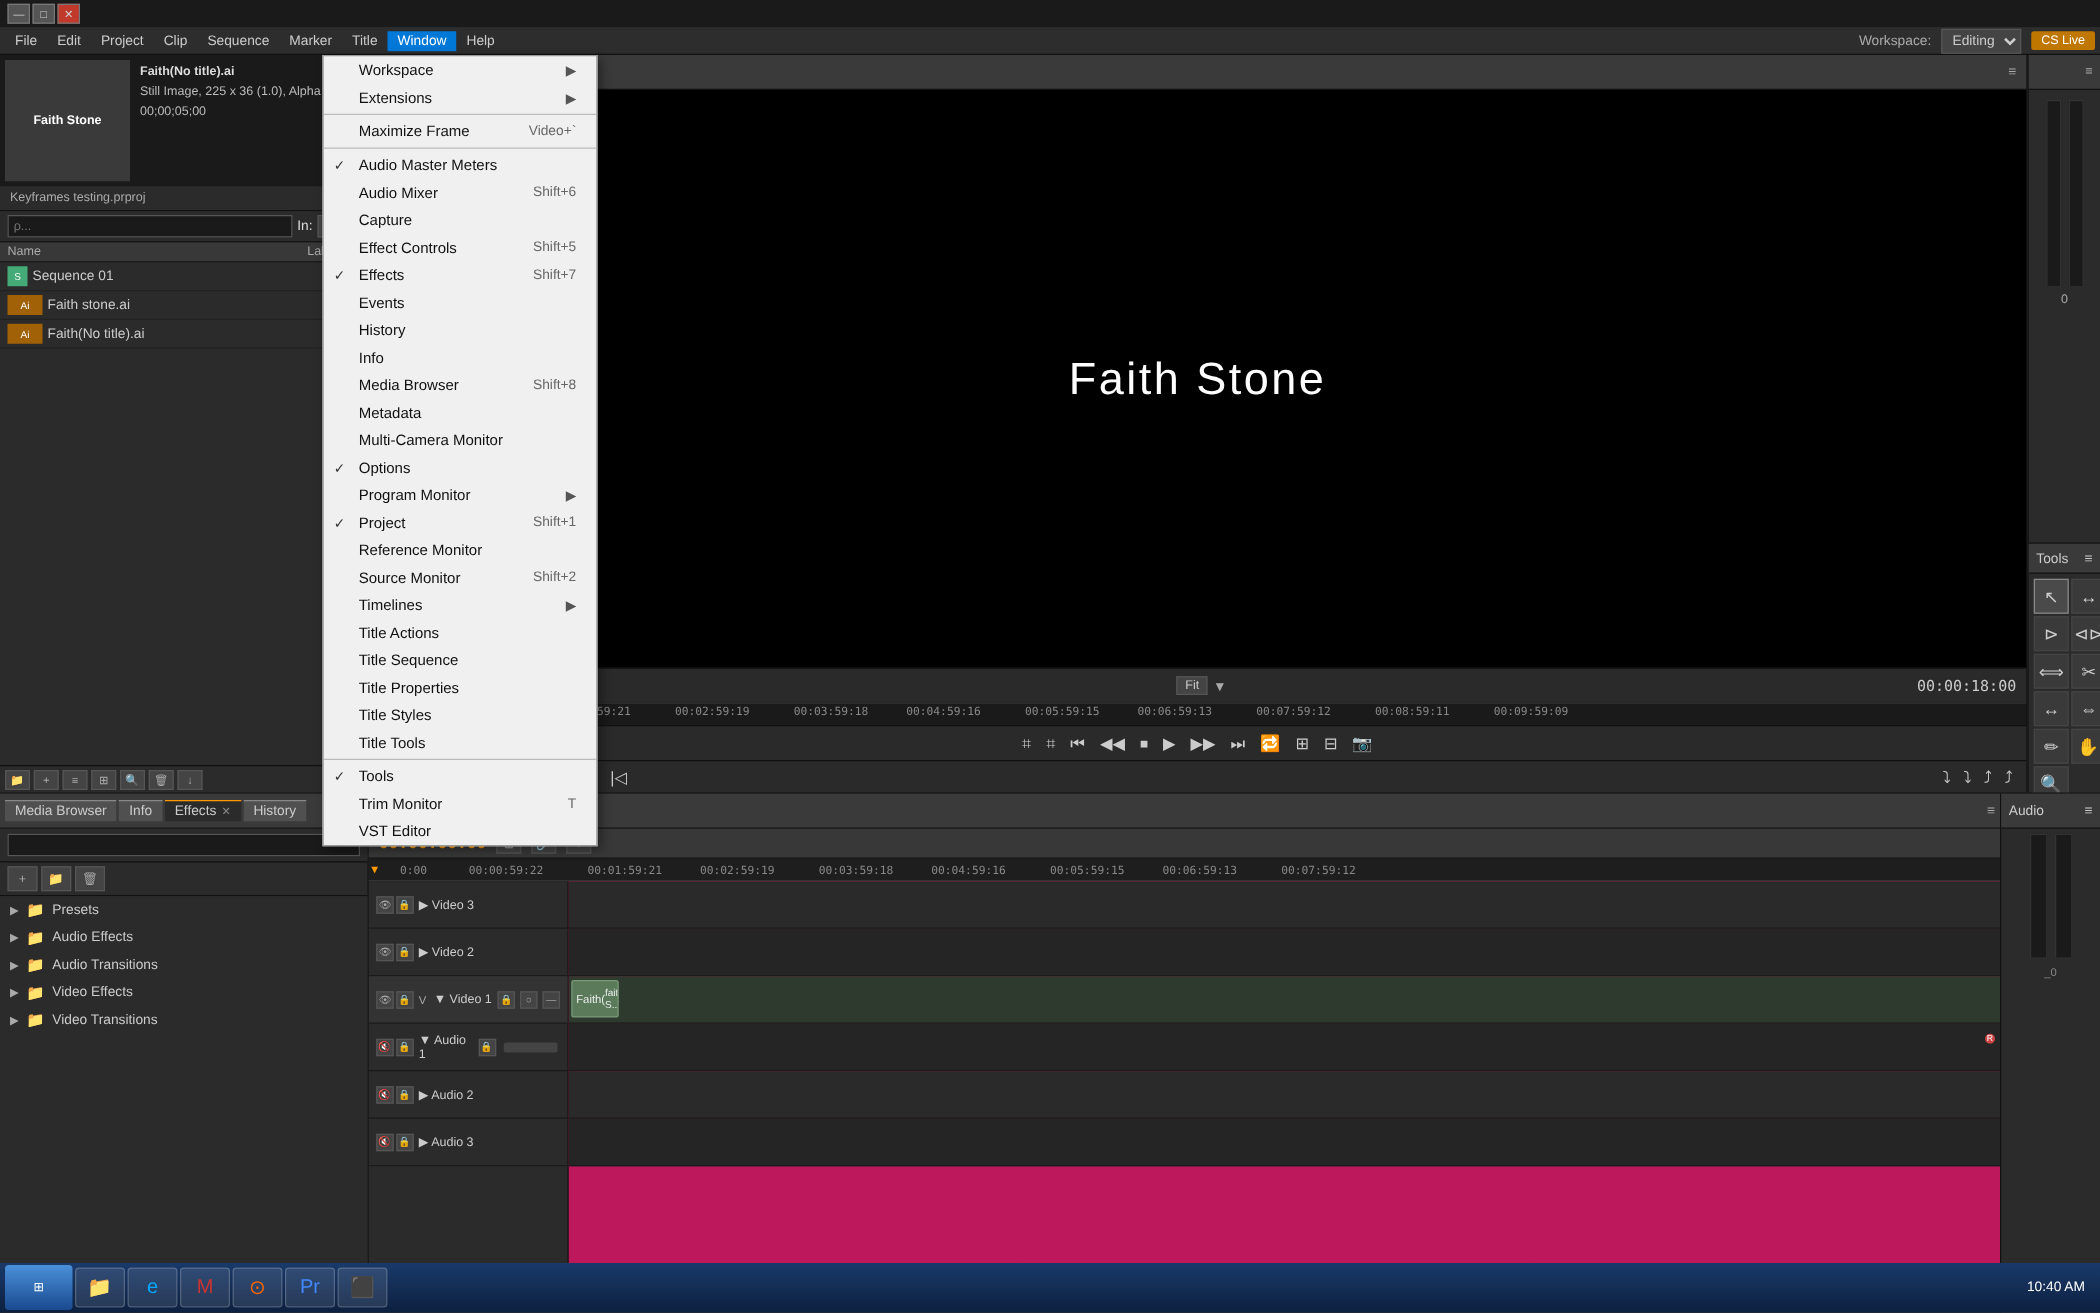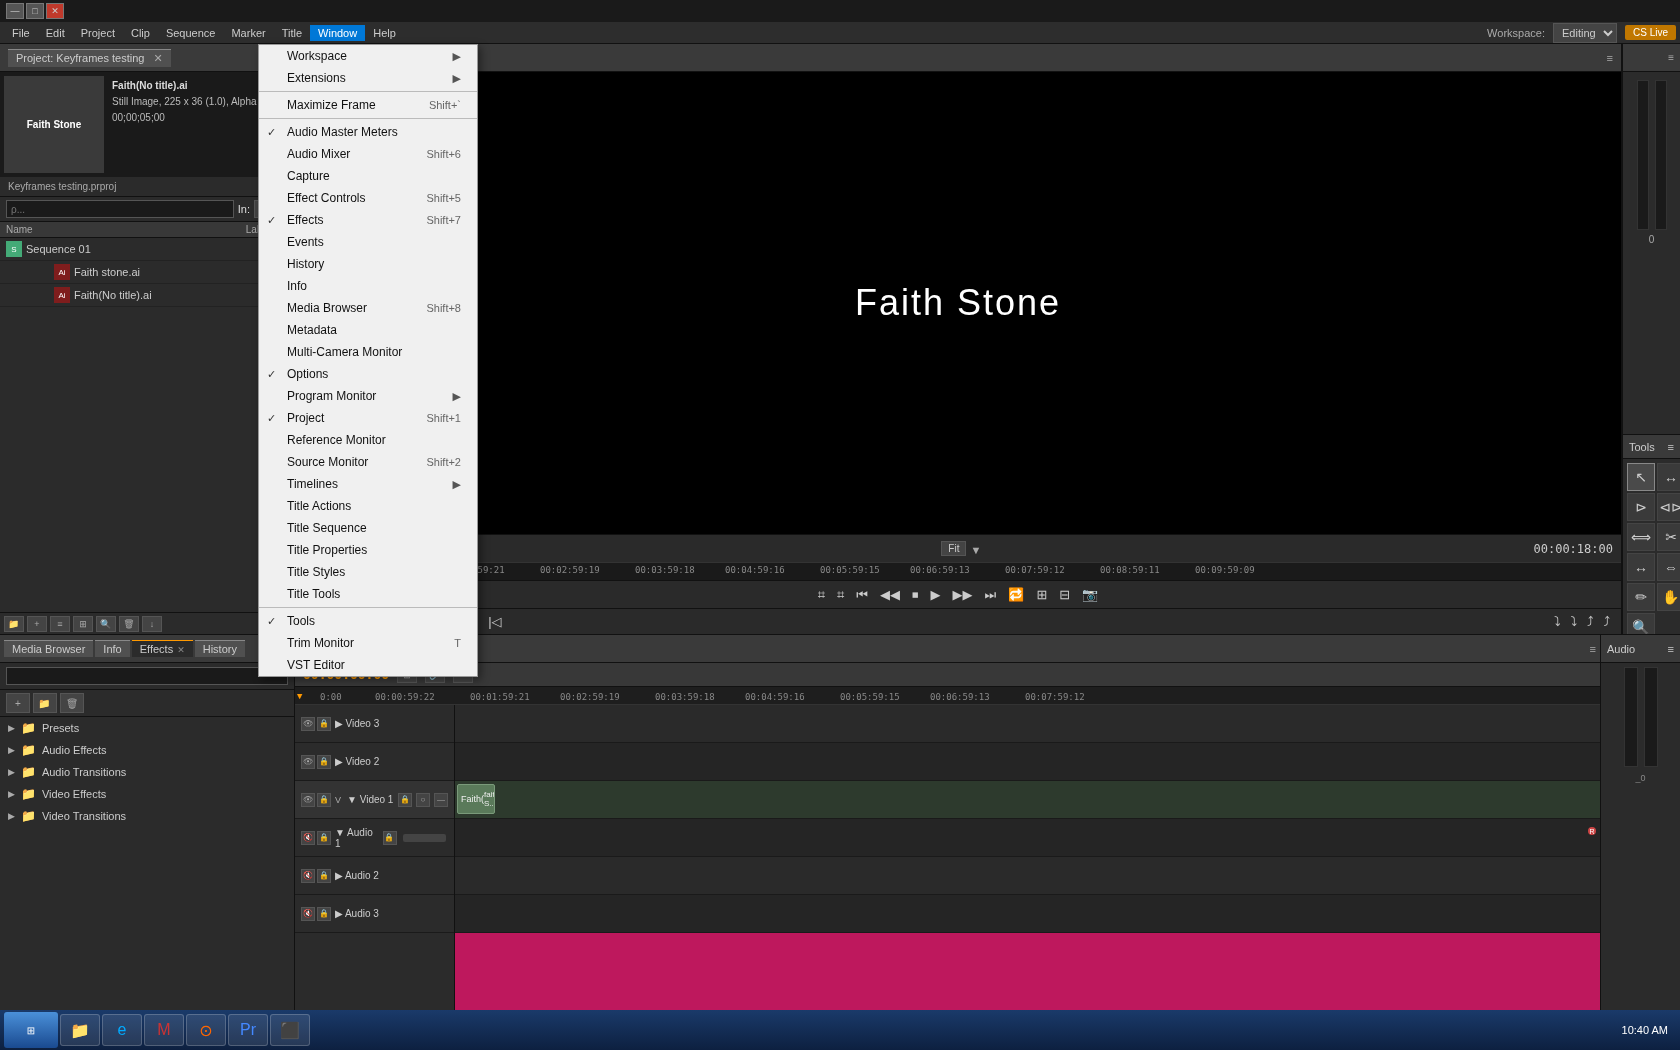--- a/index.html
+++ b/index.html
@@ -187,23 +187,23 @@
       border-bottom: 1px solid #222;
       cursor: pointer;
       gap: 4px;
     }
     .file-seq-icon {
       width: 16px; height: 16px;
       background: #4a7; display: flex; align-items: center; justify-content: center;
       font-size: 8px; color: #fff;
     }
     .file-ai-icon {
-      width: 16px; height: 16px;
-      background: #7f1d1d; display: flex; align-items: center; justify-content: center;
-      font-size: 8px; color: #fff; margin-left: 48px;
+      width: 28px; height: 16px;
+      background: #a16207; display: flex; align-items: center; justify-content: center;
+      font-size: 8px; color: #fff;
     }
     .file-name { flex: 1; font-size: 11px; color: #ccc; }
     .file-label-box {
       width: 14px; height: 14px;
       background: #666;
       margin-right: 8px;
     }
     .file-label-box.blue { background: #4466cc; }
     .file-label-box.lavender { background: #9988cc; }
 
@@ -815,26 +815,20 @@
     </select>
     <div id="cs-live-btn">CS Live</div>
   </div>
 </div>
 
 <div id="app-body">
 
   <div id="top-section">
 
     <div id="left-panel">
-      <div id="project-tab">
-        <div class="tab-label">
-          <span>Project: Keyframes testing</span>
-          <span class="tab-close">✕</span>
-        </div>
-      </div>
 
       <div id="preview-area">
         <div id="preview-thumb">
           <div class="thumb-text">Faith Stone</div>
         </div>
         <div id="preview-info">
           <div class="info-title">Faith(No title).ai</div>
           <div>Still Image, 225 x 36 (1.0), Alpha</div>
           <div>00;00;05;00</div>
         </div>
@@ -1183,21 +1177,21 @@
       <span>Workspace</span>
       <span class="arrow-r">▶</span>
     </div>
     <div class="dd-item">
       <span>Extensions</span>
       <span class="arrow-r">▶</span>
     </div>
     <div class="menu-separator"></div>
     <div class="dd-item">
       <span>Maximize Frame</span>
-      <span class="shortcut">Shift+`</span>
+      <span class="shortcut">Video+`</span>
     </div>
     <div class="menu-separator"></div>
     <div class="dd-item">
       <span class="check">✓</span>
       <span>Audio Master Meters</span>
     </div>
     <div class="dd-item">
       <span>Audio Mixer</span>
       <span class="shortcut">Shift+6</span>
     </div>

